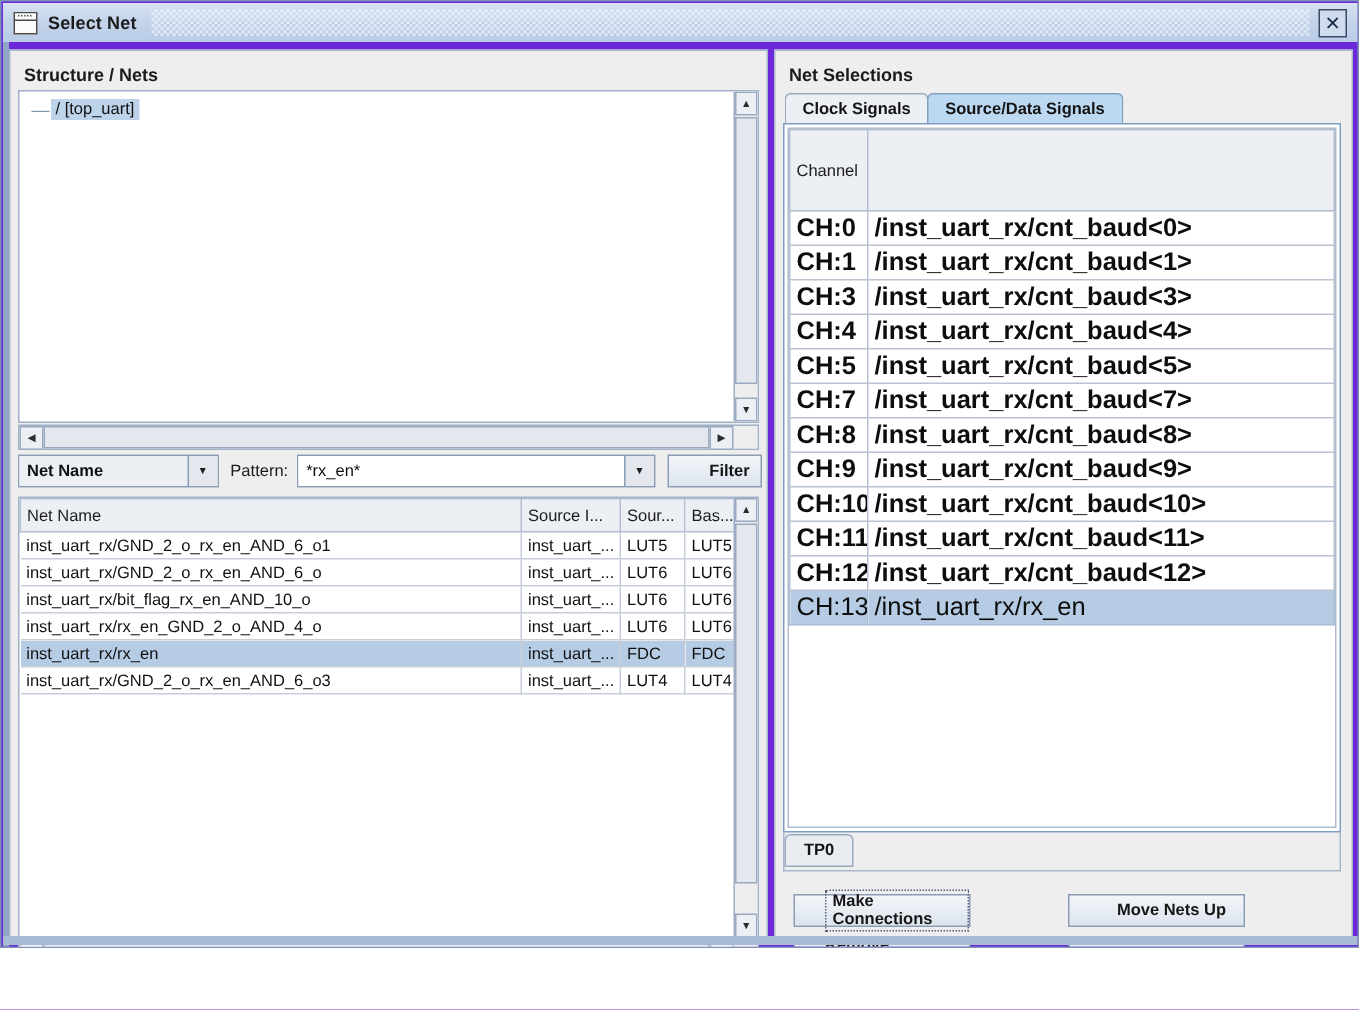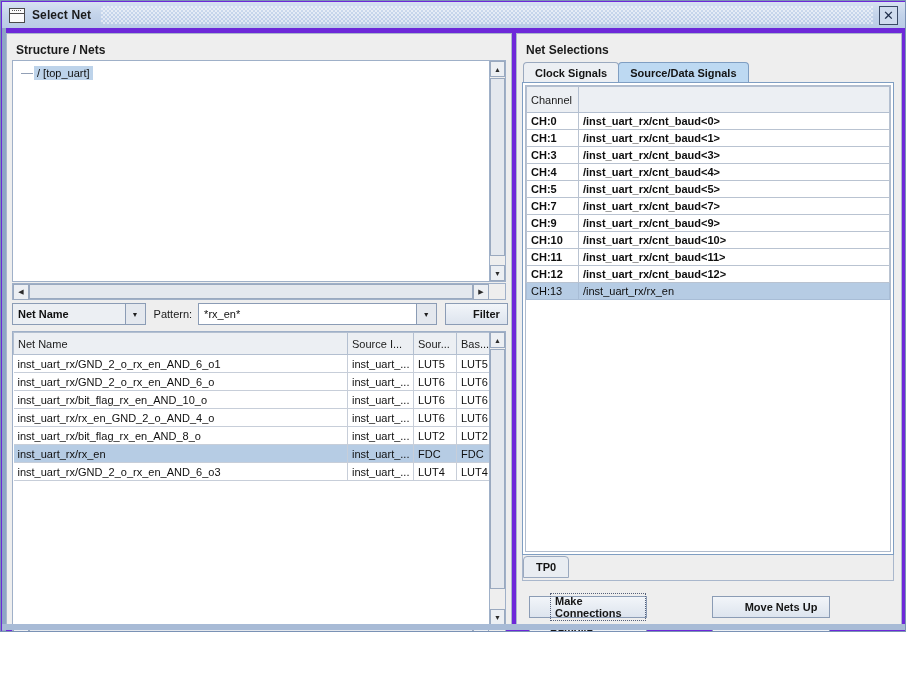--- a/index.html
+++ b/index.html
@@ -316,25 +316,25 @@
   table.chan {
     border-collapse: collapse;
     table-layout: fixed;
     width: 100%;
   }
   table.chan th {
     background: #eceff3;
     border: 1px solid #b3bfd0;
     font-size: 11px; font-weight: normal;
     color: #1b1b1b; text-align: left;
-    padding: 6px 4px; height: 13px;
+    padding: 20px 4px; height: 13px;
   }
   table.chan td {
     border: 1px solid #b9c3d1;
-    font-size: 11px; font-weight: bold; color: #0d0d0d;
+    font-size: 17px; font-weight: bold; color: #0d0d0d;
     padding: 1px 4px; height: 14px;
     white-space: nowrap; overflow: hidden;
   }
   table.chan tr.sel td {
     background: #b6cce4;
     font-weight: normal;
     border-color: #a8bdd6;
   }
   .tp-tabs {
     position: absolute;
@@ -494,26 +494,20 @@
               <td>inst_uart_...</td>
               <td>LUT6</td>
               <td>LUT6</td>
             </tr>
             <tr>
               <td>inst_uart_rx/rx_en_GND_2_o_AND_4_o</td>
               <td>inst_uart_...</td>
               <td>LUT6</td>
               <td>LUT6</td>
             </tr>
-            <tr>
-              <td>inst_uart_rx/bit_flag_rx_en_AND_8_o</td>
-              <td>inst_uart_...</td>
-              <td>LUT2</td>
-              <td>LUT2</td>
-            </tr>
             <tr class="sel">
               <td>inst_uart_rx/rx_en</td>
               <td>inst_uart_...</td>
               <td>FDC</td>
               <td>FDC</td>
             </tr>
             <tr>
               <td>inst_uart_rx/GND_2_o_rx_en_AND_6_o3</td>
               <td>inst_uart_...</td>
               <td>LUT4</td>
@@ -577,20 +571,24 @@
               </tr>
               <tr>
                 <td>CH:5</td>
                 <td>/inst_uart_rx/cnt_baud&lt;5&gt;</td>
               </tr>
               <tr>
                 <td>CH:7</td>
                 <td>/inst_uart_rx/cnt_baud&lt;7&gt;</td>
               </tr>
               <tr>
+                <td>CH:8</td>
+                <td>/inst_uart_rx/cnt_baud&lt;8&gt;</td>
+              </tr>
+              <tr>
                 <td>CH:9</td>
                 <td>/inst_uart_rx/cnt_baud&lt;9&gt;</td>
               </tr>
               <tr>
                 <td>CH:10</td>
                 <td>/inst_uart_rx/cnt_baud&lt;10&gt;</td>
               </tr>
               <tr>
                 <td>CH:11</td>
                 <td>/inst_uart_rx/cnt_baud&lt;11&gt;</td>

